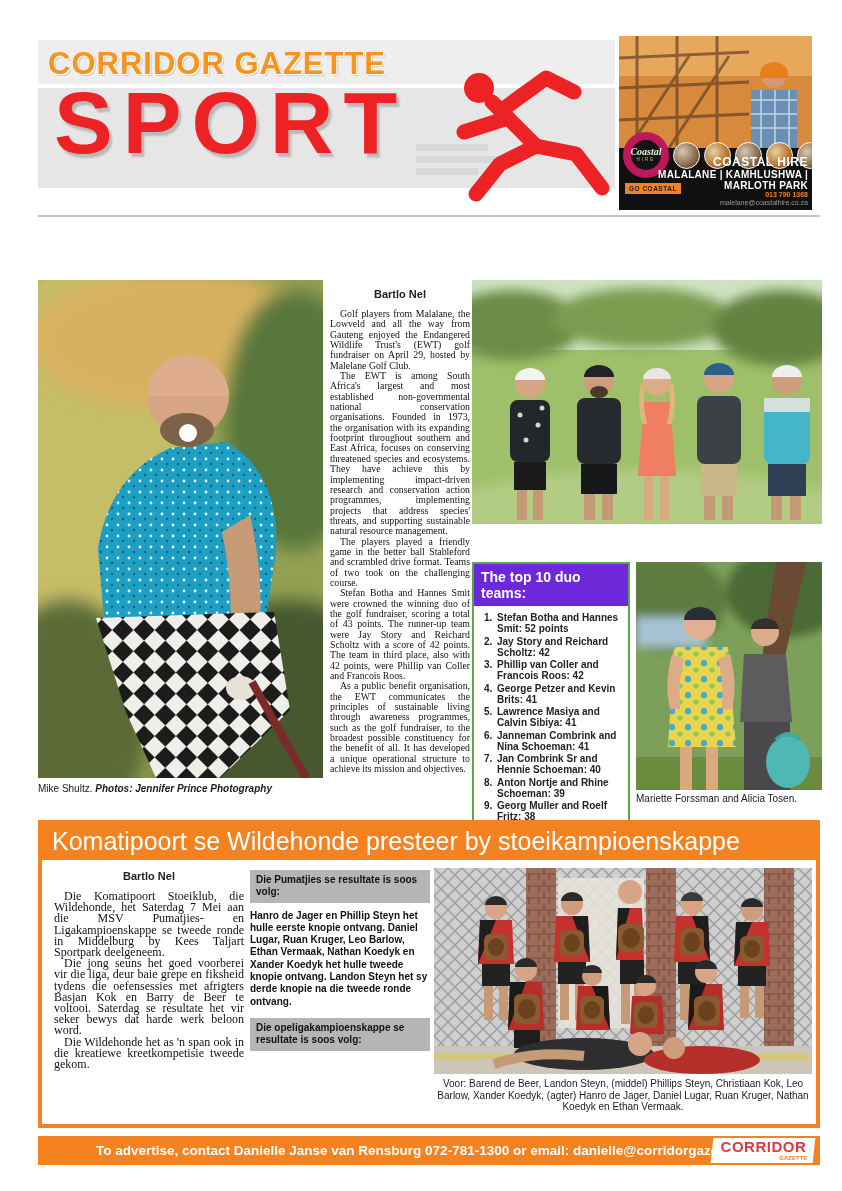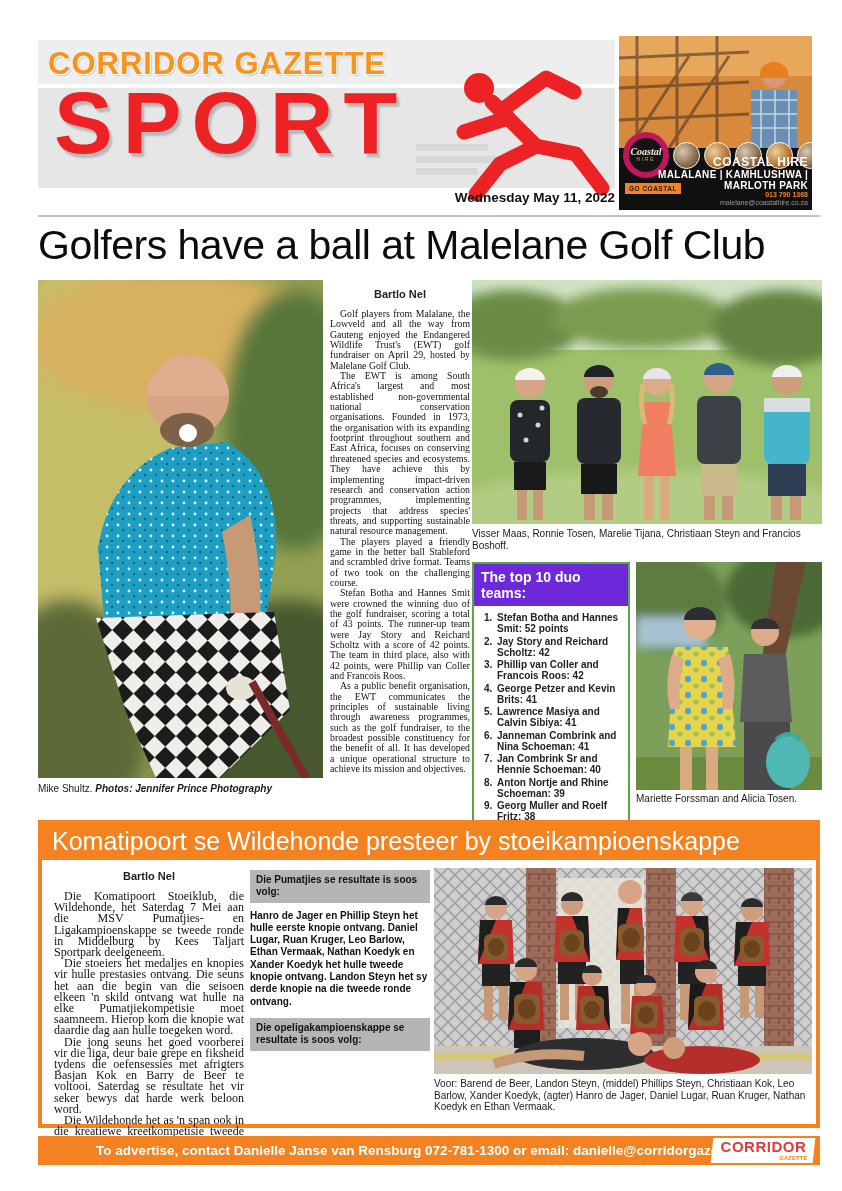--- a/index.html
+++ b/index.html
@@ -15,21 +15,21 @@
   .sport-title { position:absolute; left:16px; top:36px; font-size:88px; font-weight:bold; letter-spacing:10px;
            color:#ed2224; text-shadow:3px 4px 2px #b9b9b9; }
   .runner { position:absolute; left:378px; top:22px; }
   .issue-date { position:absolute; left:38px; top:190px; width:577px; text-align:right; font-size:13.5px; font-weight:bold; color:#111; }
   .rule-top { position:absolute; left:38px; top:215px; width:782px; height:2px; background:#c4c4c4; }
 
   
   .ad { position:absolute; left:619px; top:36px; width:193px; height:174px; background:#101010; overflow:hidden; }
   .ad-photo { position:absolute; left:0; top:0; }
   .ad-circles { position:absolute; left:0; top:96px; width:100%; display:flex; align-items:center; gap:4px; padding-left:4px; }
-  .logo-circle { width:46px; height:46px; border-radius:50%; background:#141414; border:6px solid #be185d;
+  .logo-circle { width:46px; height:46px; border-radius:50%; background:#141414; border:8px solid #be185d;
                  display:flex; flex-direction:column; align-items:center; justify-content:center; flex:none; }
   .logo-script { font-family:"Liberation Serif", serif; font-style:italic; font-weight:bold; color:#f2ead8; font-size:10px; line-height:10px; }
   .logo-sub { font-size:4.5px; letter-spacing:2px; color:#c9b98a; line-height:6px; }
   .prod-circle { width:27px; height:27px; border-radius:50%; border:1.5px solid #fff; flex:none;
                  background:radial-gradient(circle at 35% 35%, #d8c8b0, #7a5a3a 70%, #4a3420); }
   .prod-circle.alt { background:radial-gradient(circle at 35% 35%, #e8d0a0, #b06a28 65%, #3a2a18); }
   .ad-band { position:absolute; right:4px; bottom:3px; left:4px; text-align:right; color:#fff; }
   .ad-company { font-size:12px; font-weight:bold; letter-spacing:.5px; line-height:13px; }
   .ad-loc { font-size:10px; font-weight:bold; letter-spacing:.3px; line-height:11px; }
   .ad-phone { font-size:7px; font-weight:bold; color:#f58220; line-height:8px; }
@@ -68,21 +68,21 @@
   .col1 { position:absolute; left:12px; top:10px; width:190px; }
   .col1 .article-body p { font-size:12px; line-height:11.2px; }
   .col2 { position:absolute; left:208px; top:10px; width:180px; font-size:10px; font-weight:bold; color:#111; line-height:12.3px; }
   .gray-box { background:#b5b5b5; padding:4px 6px; margin-bottom:7px; }
   .col2 .plain { margin-bottom:10px; }
   .results { list-style:none; margin-top:4px; }
   .results li { margin-bottom:1.5px; }
   .results li::before { content:"• "; }
   .col3 { position:absolute; left:392px; top:8px; width:378px; }
   .photo-kids { position:relative; width:378px; height:206px; overflow:hidden; }
-  .cap-kids { position:relative; margin-top:4px; font-size:10px; line-height:11.5px; color:#1a1a1a; }
+  .cap-kids { position:relative; margin-top:4px; font-size:10px; line-height:11.5px; color:#1a1a1a;text-align:center; }
 
   
   .footer-bar { position:absolute; left:38px; top:1136px; width:782px; height:29px; background:#f58220; }
   .footer-text { position:absolute; left:58px; top:0; line-height:29px; color:#fff; font-size:13.5px; font-weight:bold; }
   .footer-logo { position:absolute; right:6px; top:2px; width:102px; height:25px; background:#fff; transform:skewX(-6deg);
                  text-align:center; }
   .footer-logo .l1 { display:block; color:#e03a3c; font-weight:bold; font-size:15px; line-height:17px; letter-spacing:.5px; transform:skewX(6deg); }
   .footer-logo .l2 { display:block; color:#f58220; font-weight:bold; font-size:6px; line-height:6px; text-align:right; padding-right:6px; transform:skewX(6deg); }
 </style>
 </head>
@@ -102,21 +102,20 @@
       <g stroke="#ed2224" stroke-width="15" stroke-linecap="round" stroke-linejoin="round" fill="none">
         <path d="M76,44 L120,88"></path>
         <path d="M86,52 L130,20 L158,34"></path>
         <path d="M92,60 L48,74"></path>
         <path d="M120,88 L84,106 L60,136"></path>
         <path d="M120,88 L160,96 L186,130"></path>
       </g>
       <circle cx="63" cy="30" r="15" fill="#ed2224"></circle>
     </svg>
   </div>
-  <div class="issue-date">Wednesday May 11, 2022</div>
   <div class="rule-top"></div>
 
   <div class="ad">
     <svg class="ad-photo" width="193" height="112" viewBox="0 0 193 112">
       <rect width="193" height="112" fill="#d88a3c"></rect>
       <rect width="193" height="40" fill="#e8a85c"></rect>
       <g stroke="#5a3a22" stroke-width="3" opacity="0.65">
         <line x1="18" y1="0" x2="18" y2="112"></line>
           <line x1="58" y1="0" x2="58" y2="112"></line>
         <line x1="98" y1="0" x2="98" y2="112"></line>
@@ -154,21 +153,20 @@
     <div class="ad-band">
       <div class="ad-company">COASTAL HIRE</div>
       <div class="ad-loc">MALALANE | KAMHLUSHWA |</div>
       <div class="ad-loc">MARLOTH PARK</div>
       <div class="ad-phone">013 790 1368</div>
       <div class="ad-email">malelane@coastalhire.co.za</div>
     </div>
     <div class="ad-badge">GO COASTAL</div>
   </div>
 
-  <h1 class="headline">Golfers have a ball at Malelane Golf Club</h1>
 
   <div class="photo photo-golfer">
     <svg width="285" height="498" viewBox="0 0 285 498">
       <defs>
         <filter id="b8">
             <feGaussianBlur stdDeviation="9"></feGaussianBlur>
           </filter>
         <pattern id="check" width="30" height="30" patternUnits="userSpaceOnUse" patternTransform="rotate(45 0 0)">
           <rect width="30" height="30" fill="#efeee8"></rect>
           <rect width="15" height="15" fill="#1c1c1c"></rect>
@@ -270,21 +268,20 @@
           <rect x="292" y="118" width="46" height="66" rx="8" fill="#45b5c9"></rect>
           <rect x="292" y="118" width="46" height="14" fill="#d8dde0"></rect>
           <circle cx="315" cy="100" r="15" fill="#cf9c7c"></circle>
           <path d="M300,97 a15,12 0 0 1 30,0 Z" fill="#eef0ee"></path>
           <rect x="296" y="184" width="38" height="32" fill="#2e3e54"></rect>
           <rect x="299" y="216" width="11" height="24" fill="#c69a77"></rect>
           <rect x="318" y="216" width="11" height="24" fill="#c69a77"></rect>
         </g>
     </svg>
   </div>
-  <div class="caption cap-group">Visser Maas, Ronnie Tosen, Marelie Tijana, Christiaan Steyn and Francios Boshoff.</div>
 
   <div class="top10">
     <div class="top10-title">The top 10 duo teams:</div>
     <ol>
         <li>Stefan Botha and Hannes Smit: 52 points</li>
         <li>Jay Story and Reichard Scholtz: 42</li>
         <li>Phillip van Coller and Francois Roos: 42</li>
         <li>George Petzer and Kevin Brits: 41</li>
         <li>Lawrence Masiya and Calvin Sibiya: 41</li>
         <li>Janneman Combrink and Nina Schoeman: 41</li>
@@ -336,21 +333,20 @@
   </div>
   <div class="caption cap-women">Mariette Forssman and Alicia Tosen.</div>
 
   <div class="box2">
     <div class="box2-banner">Komatipoort se Wildehonde presteer by stoeikampioenskappe</div>
     <div class="box2-inner">
       <div class="col1">
         <div class="byline">Bartlo Nel</div>
         <div class="article-body">
             <p>Die Komatipoort Stoeiklub, die Wildehonde, het Saterdag 7 Mei aan die MSV Pumatjies- en Ligakampioenskappe se tweede ronde in Middelburg by Kees Taljart Sportpark deelgeneem.</p>
-            <p>Die stoeiers het medaljes en knopies vir hulle prestasies ontvang. Die seuns het aan die begin van die seisoen elkeen 'n skild ontvang wat hulle na elke Pumatjiekompetisie moet saamneem. Hierop kom die knopie wat daardie dag aan hulle toegeken word.</p>
             <p>Die jong seuns het goed voorberei vir die liga, deur baie grepe en fiksheid tydens die oefensessies met afrigters Basjan Kok en Barry de Beer te voltooi. Saterdag se resultate het vir seker bewys dat harde werk beloon word.</p>
             <p>Die Wildehonde het as 'n span ook in die kreatiewe kreetkompetisie tweede gekom.</p>
           </div>
       </div>
       <div class="col2">
         <div class="gray-box">Die Pumatjies se resultate is soos volg:</div>
         <div class="plain">Hanro de Jager en Phillip Steyn het hulle eerste knopie ontvang. Daniel Lugar, Ruan Kruger, Leo Barlow, Ethan Vermaak, Nathan Koedyk en Xander Koedyk het hulle tweede knopie ontvang. Landon Steyn het sy derde knopie na die tweede ronde ontvang.</div>
         <div class="gray-box">Die opeligakampioenskappe se resultate is soos volg:</div>
       </div>
       <div class="col3">

